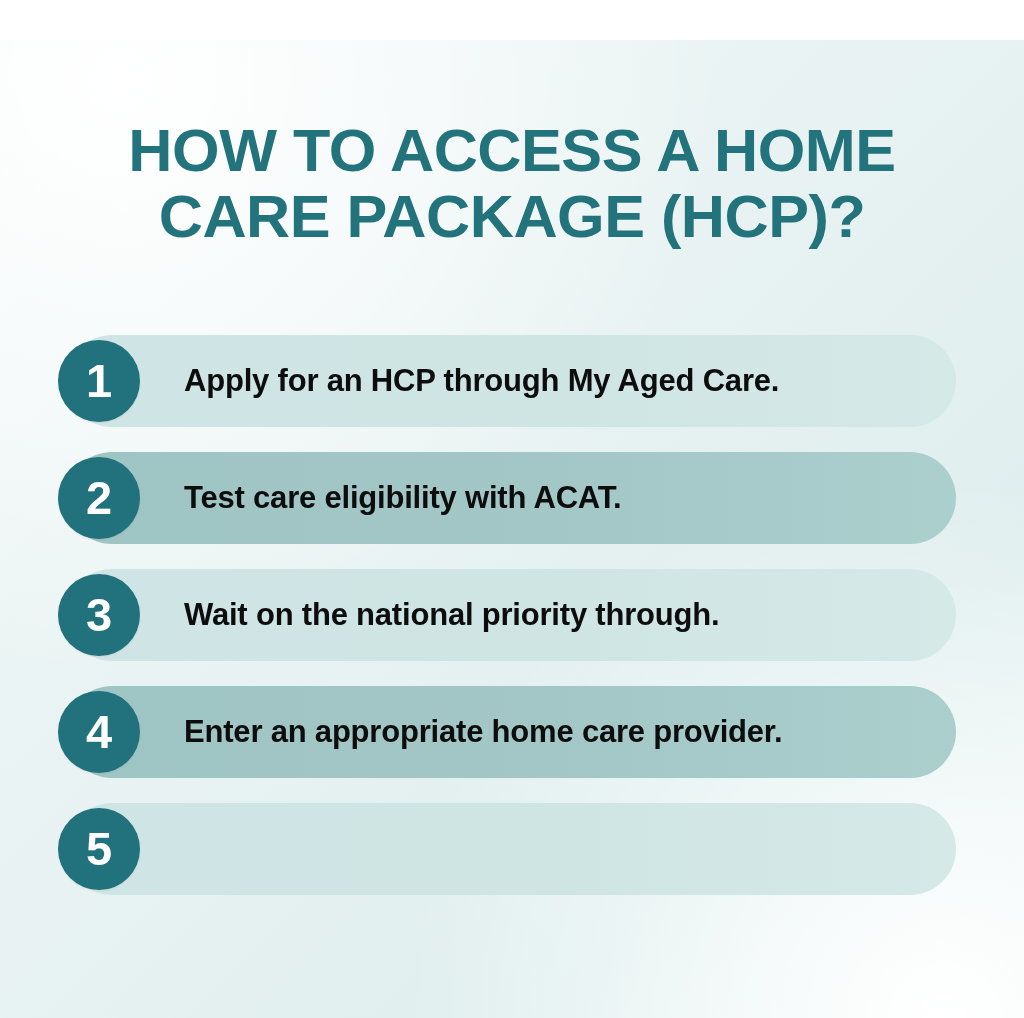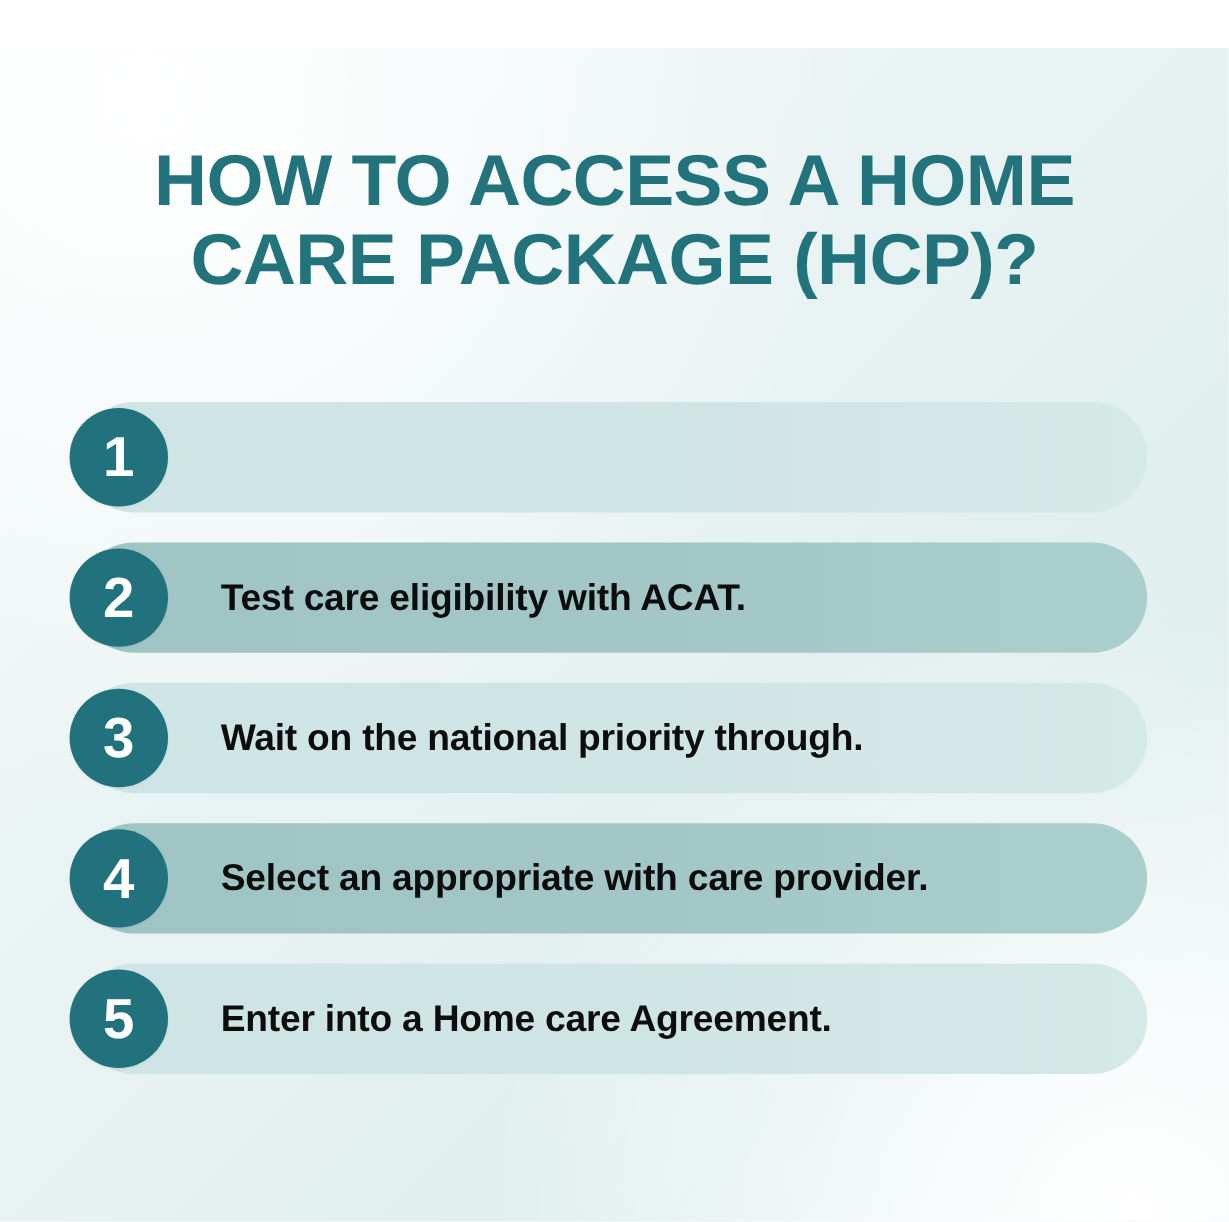--- a/index.html
+++ b/index.html
@@ -97,44 +97,44 @@
     <span class="line">HOW TO ACCESS A HOME</span>
     <span class="line">CARE PACKAGE (HCP)?</span>
   </h1>
 
   <div class="steps">
 
     <div class="step light">
       <div class="badge">
         <span>1</span>
       </div>
+      <div class="step-text">Apply for an HCP through My Aged Care.</div>
     </div>
 
     <div class="step dark">
       <div class="badge">
         <span>2</span>
       </div>
       <div class="step-text">Test care eligibility with ACAT.</div>
     </div>
 
     <div class="step light">
       <div class="badge">
         <span>3</span>
       </div>
       <div class="step-text">Wait on the national priority through.</div>
     </div>
 
     <div class="step dark">
       <div class="badge">
         <span>4</span>
       </div>
-      <div class="step-text">Select an appropriate with care provider.</div>
+      <div class="step-text">Enter an appropriate home care provider.</div>
     </div>
 
     <div class="step light">
       <div class="badge">
         <span>5</span>
       </div>
-      <div class="step-text">Enter into a Home care Agreement.</div>
     </div>
 
   </div>
 </div>
 
 </body></html>

